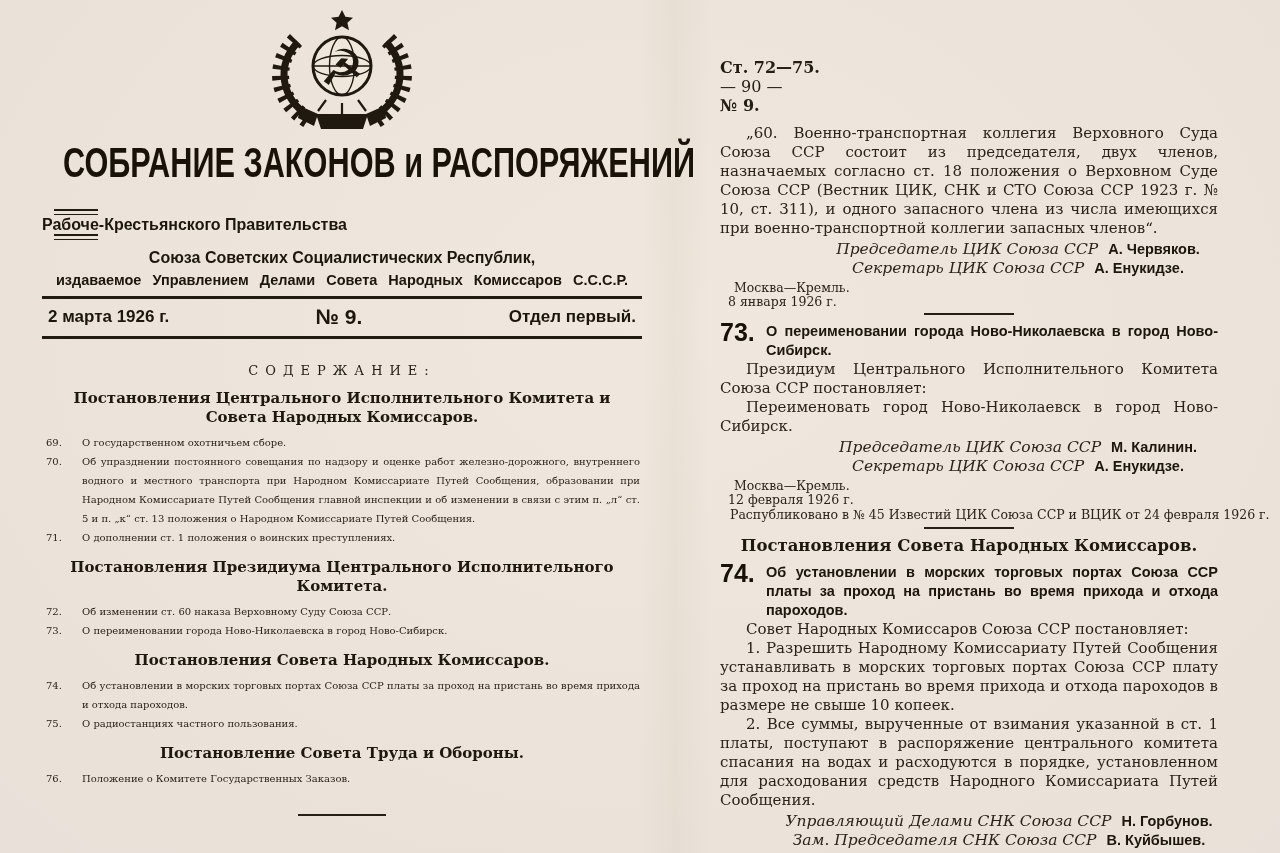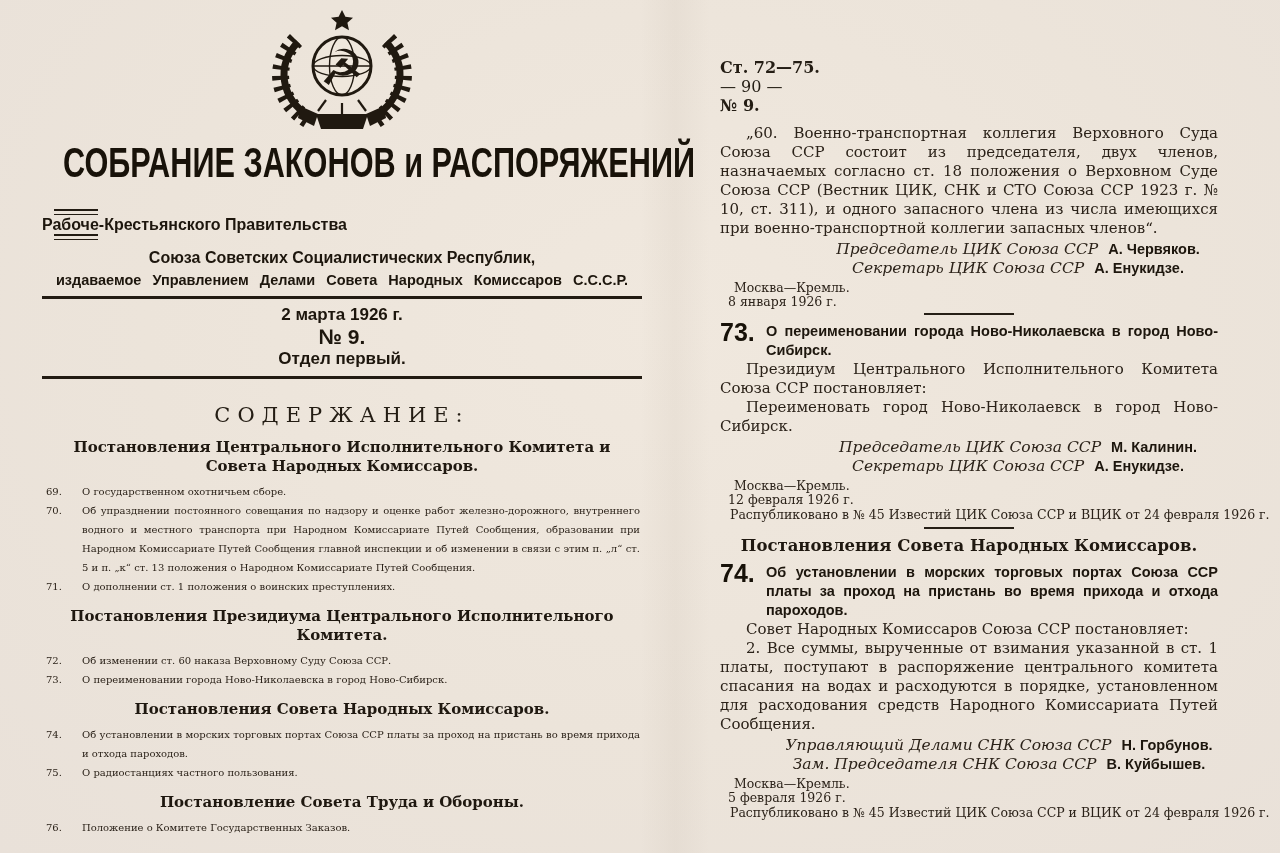--- a/index.html
+++ b/index.html
@@ -37,28 +37,28 @@
   }
   .gov2 { margin-top:8px; }
   .issued {
     font-family:"Liberation Sans", sans-serif; font-weight:bold;
     font-size:14.5px; text-align:center; word-spacing:7px; margin-top:5px; color:#1d160d;
   }
   .rule { border-top:3px solid #221b12; margin-top:8px; }
   .daterow {
     display:flex; align-items:center; justify-content:space-between;
     padding:6px 6px 7px 6px;
-    font-family:"Liberation Sans", sans-serif; font-weight:bold; color:#1d160d;flex-direction:column;
+    font-family:"Liberation Sans", sans-serif; font-weight:bold; color:#1d160d;
   }
   .daterow .d-date { font-size:17px; }
   .daterow .d-issue { font-size:21px; }
   .daterow .d-section { font-size:17px; }
 
   
-  .toc-title { margin-top:24px; text-align:center; font-size:21px; letter-spacing:7px; color:#241d14; }
+  .toc-title { margin-top:24px; text-align:center; font-size:13px; letter-spacing:7px; color:#241d14; }
   .toc-group-head {
     font-weight:bold; text-align:center; font-size:15px; line-height:19px;
     max-width:545px; margin:11px auto 0 auto; color:#1f1810;
   }
   .toc-items { margin-top:6px; }
   .toc-item { display:flex; font-size:10px; line-height:19px; margin-top:0; }
   .toc-item .num { flex:0 0 40px; padding-left:4px; }
   .toc-item .txt { flex:1; text-align:justify; padding-right:2px; }
   .end-divider { width:88px; border-top:2.5px solid #261f16; margin:26px auto 0 auto; }
 
@@ -240,20 +240,21 @@
   <div class="published">Распубликовано в № 45 Известий ЦИК Союза ССР и ВЦИК от 24 февраля 1926 г.</div>
   <div class="sep"></div>
 
   <div class="snk-head">Постановления Совета Народных Комиссаров.</div>
 
   <div class="art-head">
     <span class="art-num">74.</span>
     <span class="art-title">Об установлении в морских торговых портах Союза ССР платы за проход на пристань во время прихода и отхода пароходов.</span>
   </div>
   <p class="body-p ind">Совет Народных Комиссаров Союза ССР постановляет:</p>
+  <p class="body-p ind">1. Разрешить Народному Комиссариату Путей Сообщения устанавливать в морских торговых портах Союза ССР плату за проход на пристань во время прихода и отхода пароходов в размере не свыше 10 копеек.</p>
   <p class="body-p ind">2. Все суммы, вырученные от взимания указанной в ст. 1 платы, поступают в распоряжение центрального комитета спасания на водах и расходуются в порядке, установленном для расходования средств Народного Комиссариата Путей Сообщения.</p>
   <div class="sigs" style="padding-left:60px;">
     <div class="sig-line">
       <span class="sig-role">Управляющий Делами СНК Союза ССР</span><span class="sig-name">Н. Горбунов.</span>
     </div>
     <div class="sig-line">
       <span class="sig-role">Зам. Председателя СНК Союза ССР</span><span class="sig-name">В. Куйбышев.</span>
     </div>
   </div>
   <div class="place">Москва—Кремль.</div>

